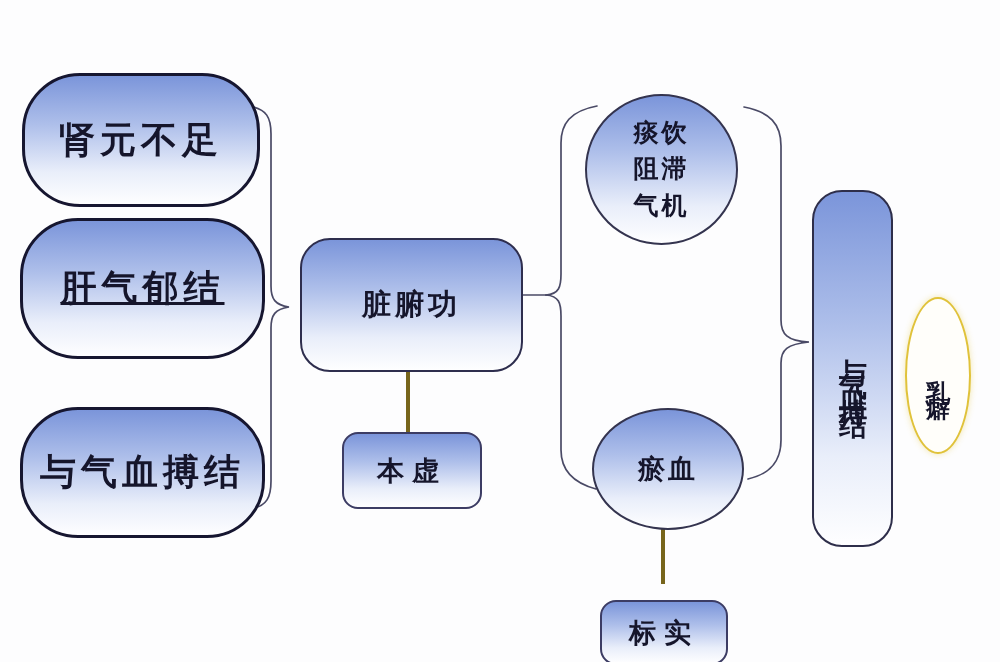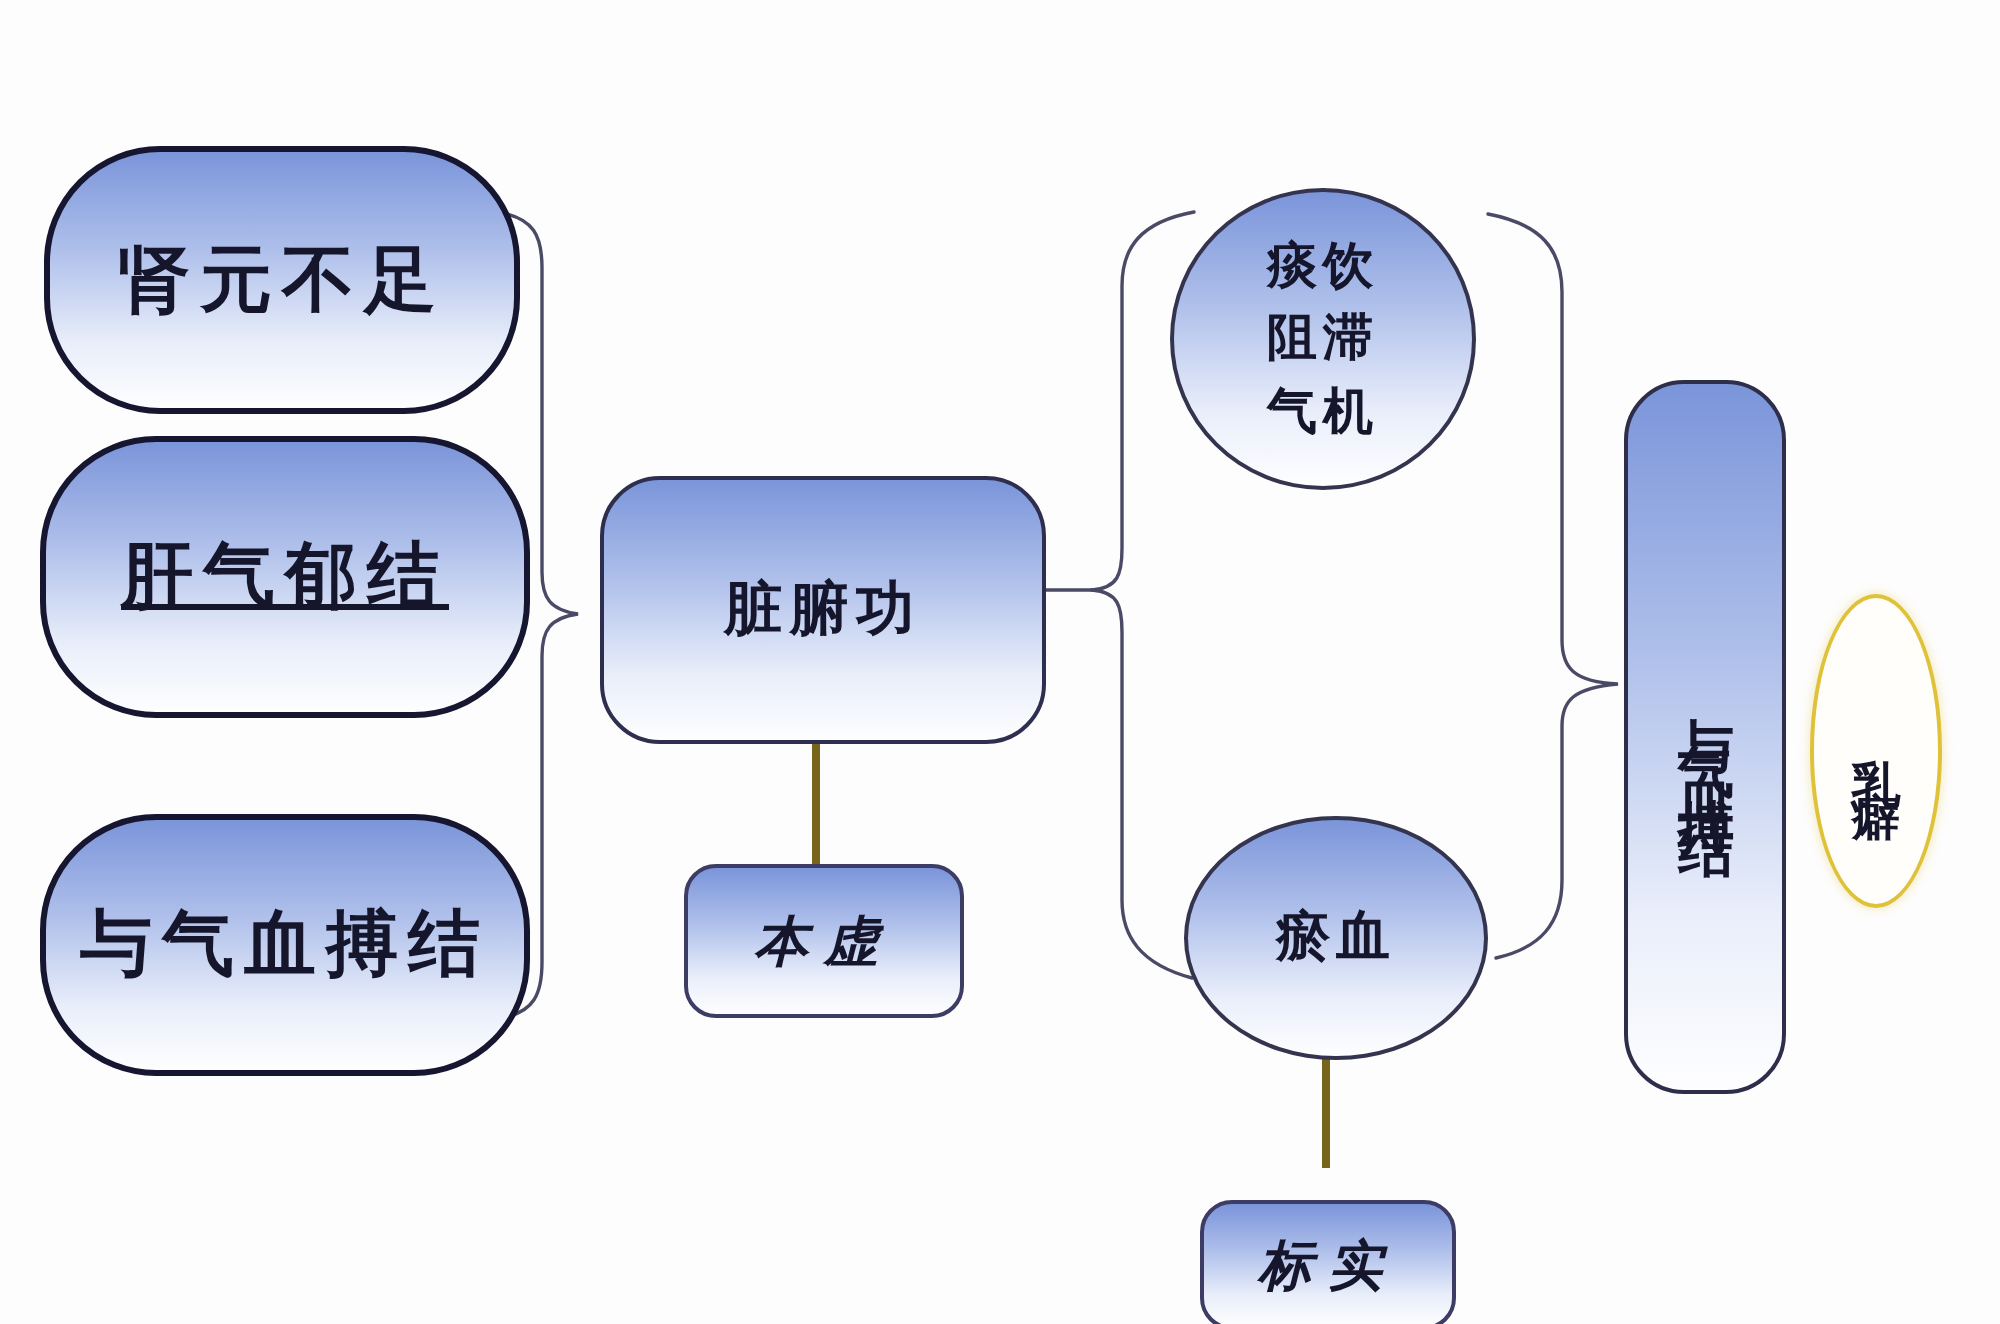--- a/index.html
+++ b/index.html
@@ -19,21 +19,21 @@
   .pill{
     border:3px solid var(--node-border,#161630);
     border-radius:58px;font-size:36px;letter-spacing:5px;
   }
   .center-box{
     border:2.5px solid #2e2e4e;border-radius:30px;
     font-size:29px;line-height:1.5;letter-spacing:4px;
   }
   .small-box{
     border:2px solid #3c3c64;border-radius:16px;
-    font-size:27px;letter-spacing:8px;font-style:italic;
+    font-size:27px;letter-spacing:8px;
   }
   .circle{
     border:2px solid #34344f;border-radius:50%;
     font-size:25px;line-height:1.45;letter-spacing:3px;
   }
   .tall-box{
     border:2px solid #2e2e4a;border-radius:30px;font-size:28px;
   }
   .vtext{
     writing-mode:vertical-rl;text-orientation:upright;letter-spacing:13px;

